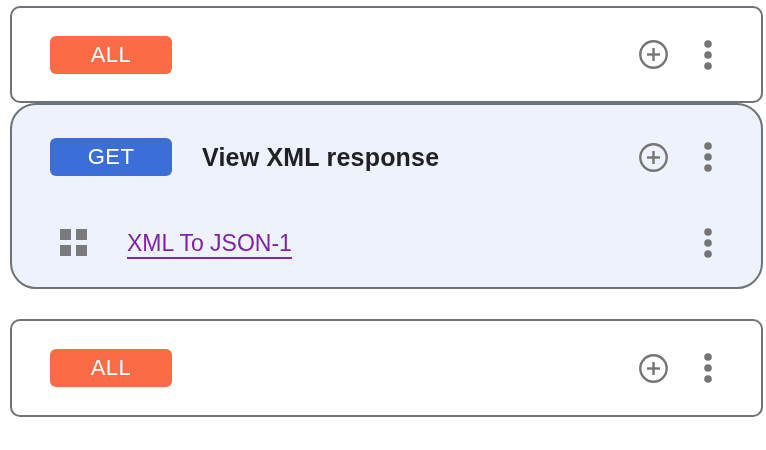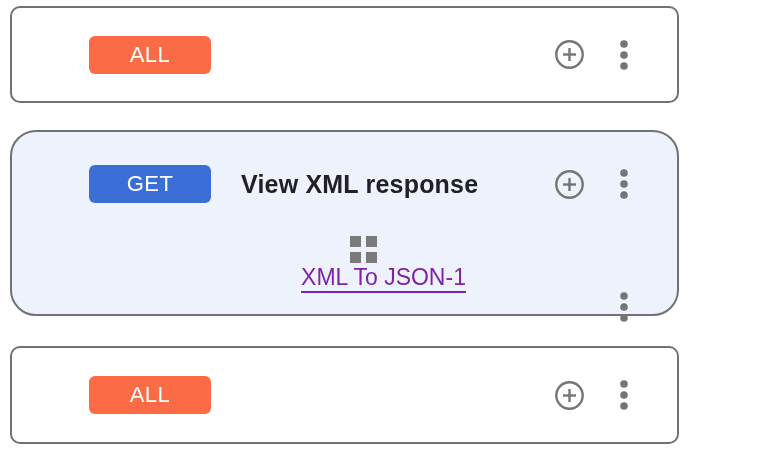--- a/index.html
+++ b/index.html
@@ -6,39 +6,38 @@
   body {
     width: 766px;
     height: 450px;
     background: #ffffff;
     font-family: "Liberation Sans", sans-serif;
     overflow: hidden;
   }
   .card {
     box-sizing: border-box;
     margin-left: 10px;
-    width: 669px;
+    width: 753px;
     background: #ffffff;
     border: 2px solid var(--card-border, #6F7276);
     border-radius: 10px;
-    padding-left: 39px;
   }
   .card.selected { background: var(--selected-card-bg, #EDF2FC); }
   #card-postflow    { margin-top: 6px;  height: 97px; }
-  #card-conditional { margin-top: 27px; height: 186px; border-radius: 26px; }
+  #card-conditional { height: 186px; border-radius: 26px; }
   #card-preflow     { margin-top: 30px; height: 98px; }
 
   .row {
     display: flex;
     align-items: center;
     padding: 0 48px 0 38px;
   }
   .full { height: 100%; }
   .header-row-tall { height: 104px; }
-  .policy-row { height: 68px; padding-left: 48px; flex-direction: column; }
+  .policy-row { height: 68px; padding-left: 48px; }
 
   .badge {
     width: 122px;
     height: 38px;
     border-radius: 6px;
     display: flex;
     align-items: center;
     justify-content: center;
     color: #ffffff;
     font-size: 22px;

